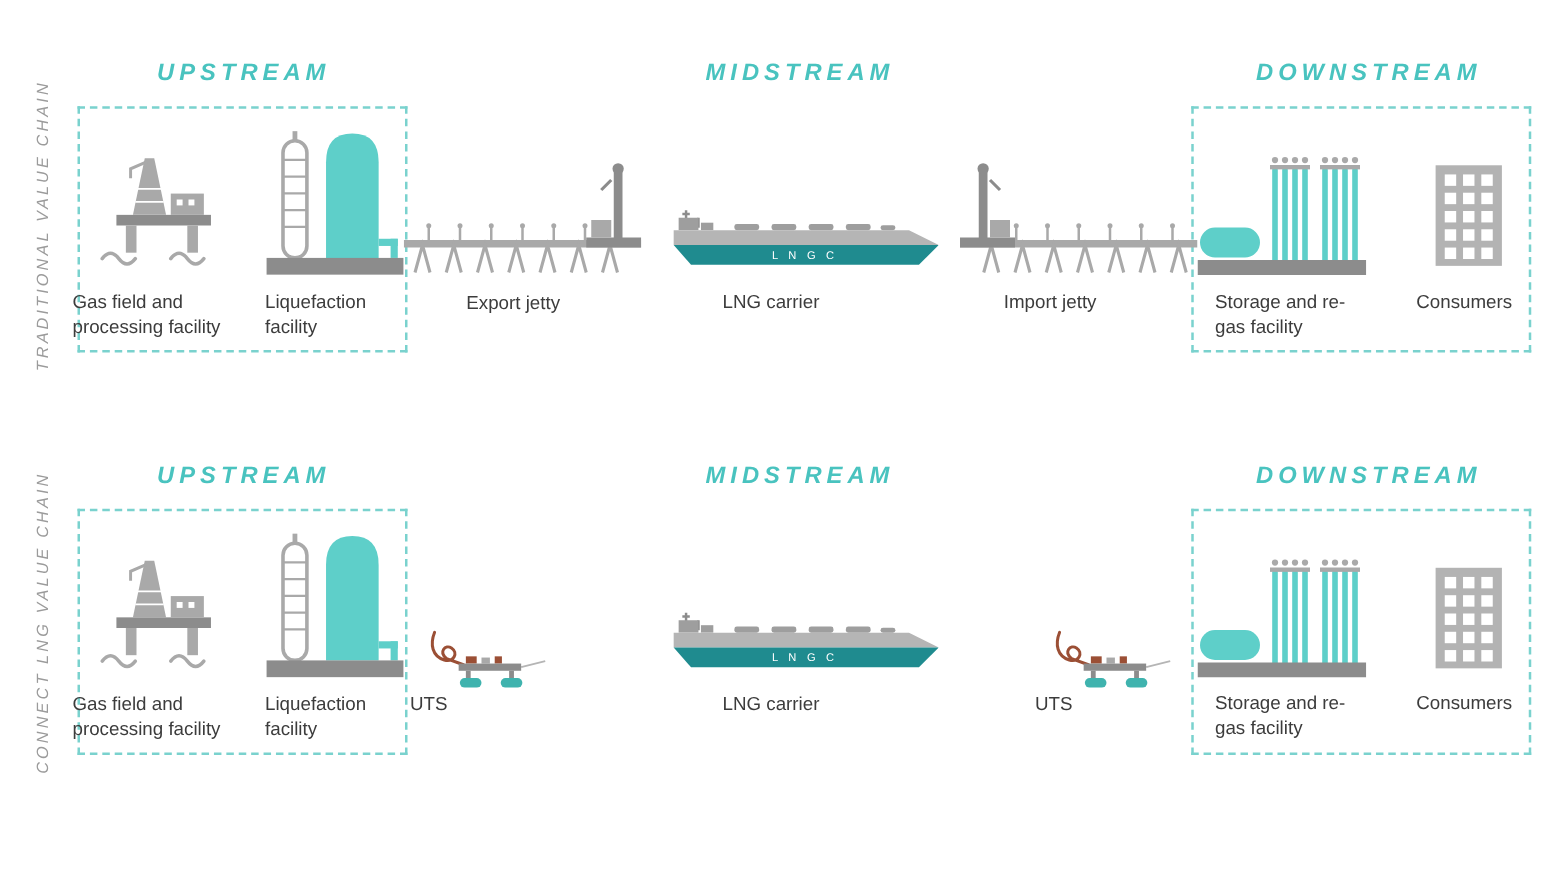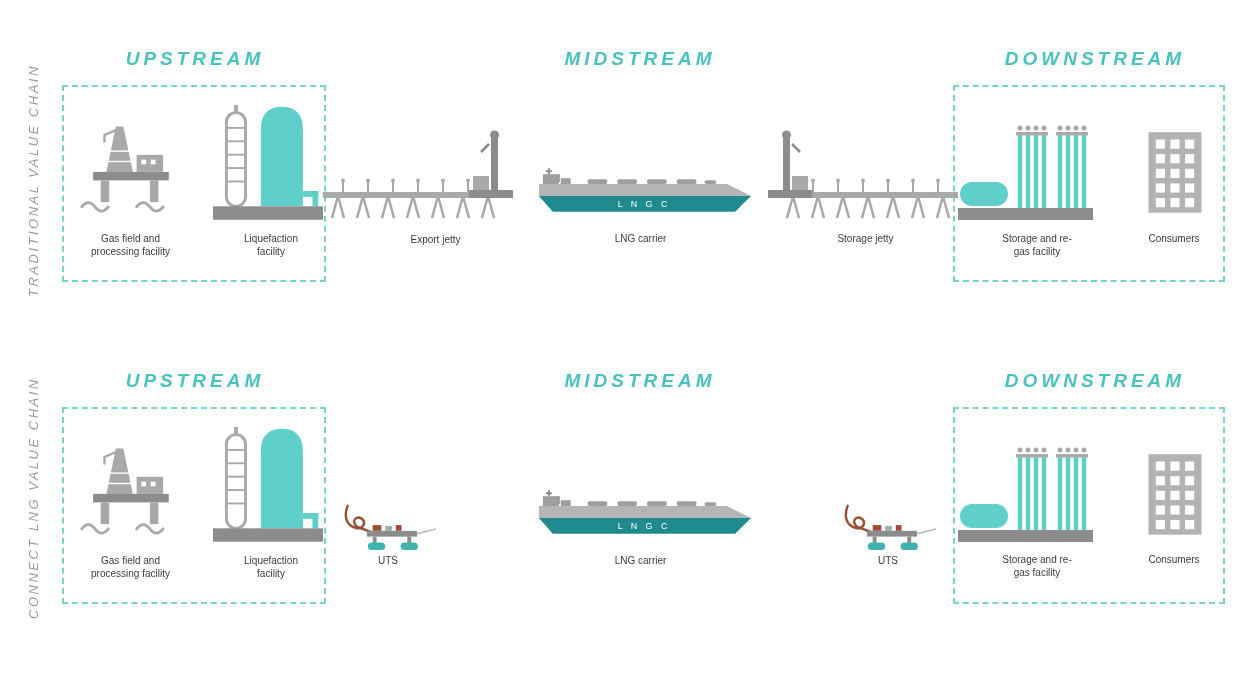--- a/index.html
+++ b/index.html
@@ -18,22 +18,22 @@
     position:absolute;color:#49c3bf;font-style:italic;font-size:19px;
     letter-spacing:4px;text-align:center;font-weight:bold;white-space:nowrap;
   }
   .box{
     position:absolute;border:2px dashed #7ad2ce;box-sizing:border-box;
   }
   .icon{position:absolute;}
   .icon svg{display:block;width:100%;height:100%;}
   .mirror svg{transform:scaleX(-1);}
   .cap{
-    position:absolute;color:#3c3c3c;font-size:10px;line-height:1.3;
-    text-align:center;white-space:pre-line;
+    position:absolute;color:#3c3c3c;font-size:15px;line-height:1.3;
+    white-space:pre-line;
   }
 </style>
 </head>
 <body>
 
 <svg width="0" height="0" style="position:absolute" aria-hidden="true">
   <defs>
     <symbol id="sym-rig" viewBox="0 0 110 100">
       <polygon points="40,4 48,4 58,52 30,52" fill="#a9a9a9"></polygon>
       <line x1="34" y1="30" x2="54" y2="30" stroke="#ffffff" stroke-width="1.5"></line>
@@ -226,21 +226,21 @@
           <use href="#sym-building"></use>
         </svg>
     </div>
 
     <div class="cap" style="left:58px;top:232px;width:145px">Gas field and
 processing facility</div>
     <div class="cap" style="left:212px;top:232px;width:118px">Liquefaction
 facility</div>
     <div class="cap" style="left:373px;top:233px;width:125px">Export jetty</div>
     <div class="cap" style="left:578px;top:232px;width:125px">LNG carrier</div>
-    <div class="cap" style="left:803px;top:232px;width:125px">Storage jetty</div>
+    <div class="cap" style="left:803px;top:232px;width:125px">Import jetty</div>
     <div class="cap" style="left:972px;top:232px;width:130px">Storage and re-
 gas facility</div>
     <div class="cap" style="left:1133px;top:232px;width:82px">Consumers</div>
   </div>
 
   <div class="row" style="top:322px">
     <div class="side" style="top:173px">CONNECT LNG VALUE CHAIN</div>
 
     <div class="hdr" style="left:105px;top:48px;width:180px">UPSTREAM</div>
     <div class="hdr" style="left:550px;top:48px;width:180px">MIDSTREAM</div>

